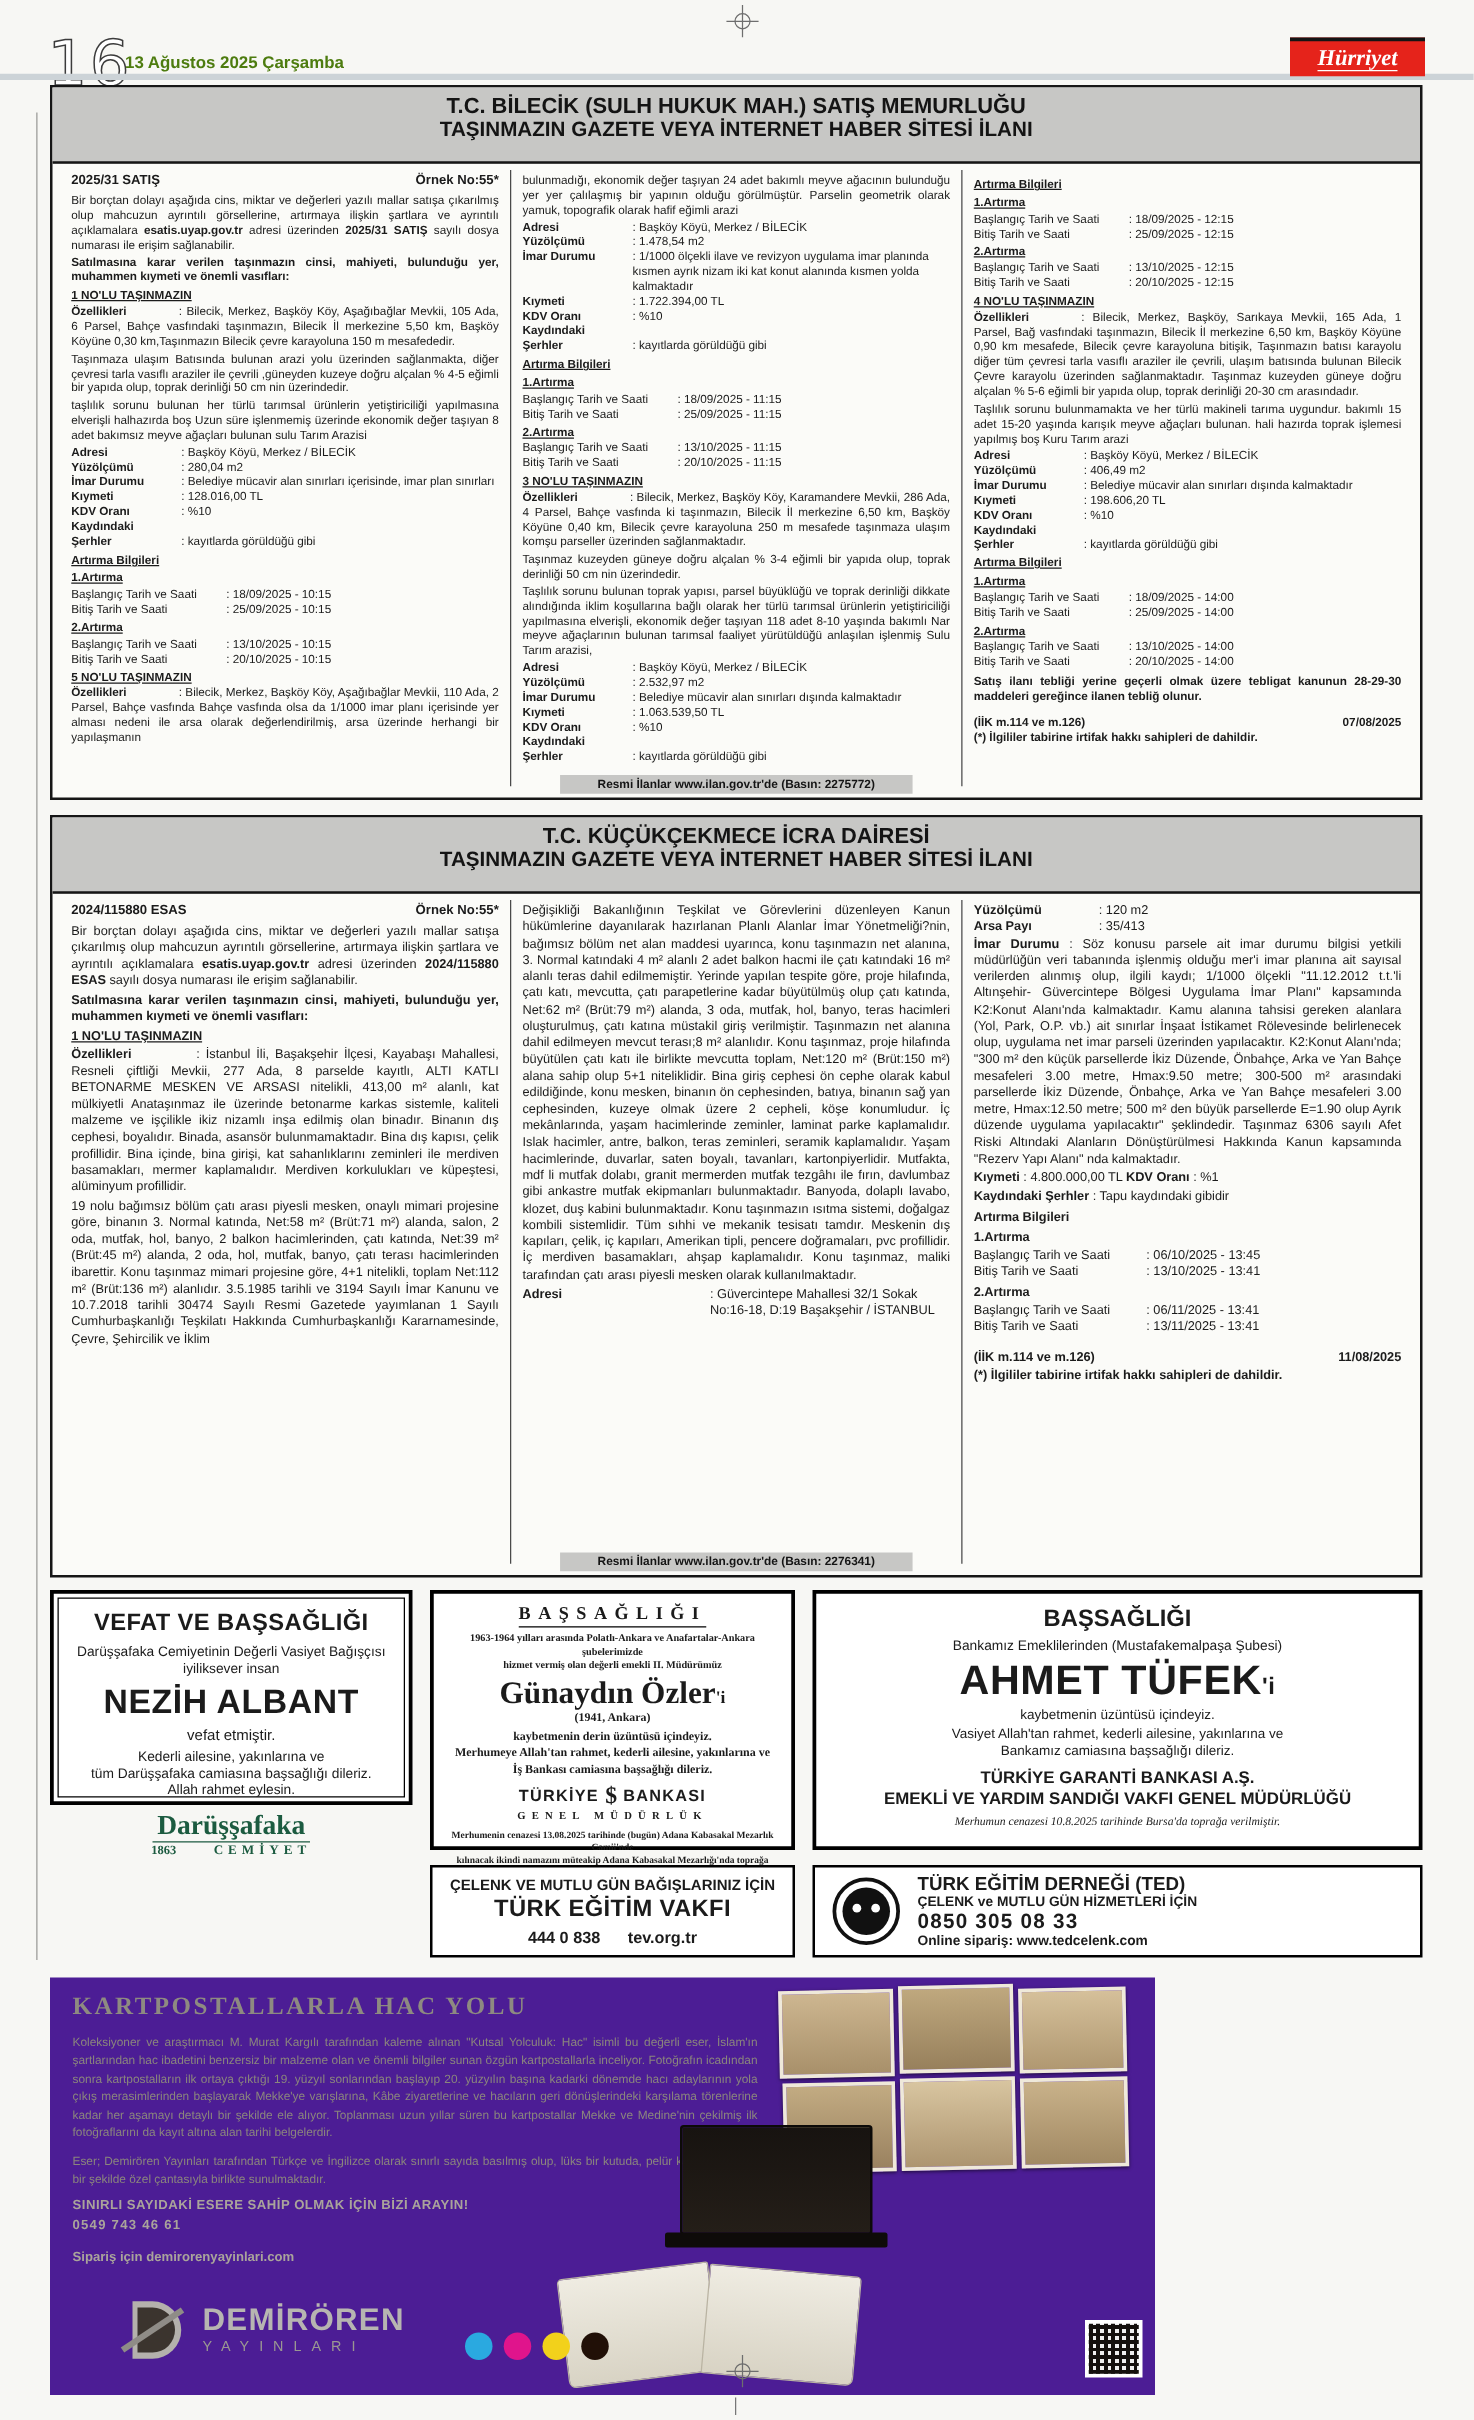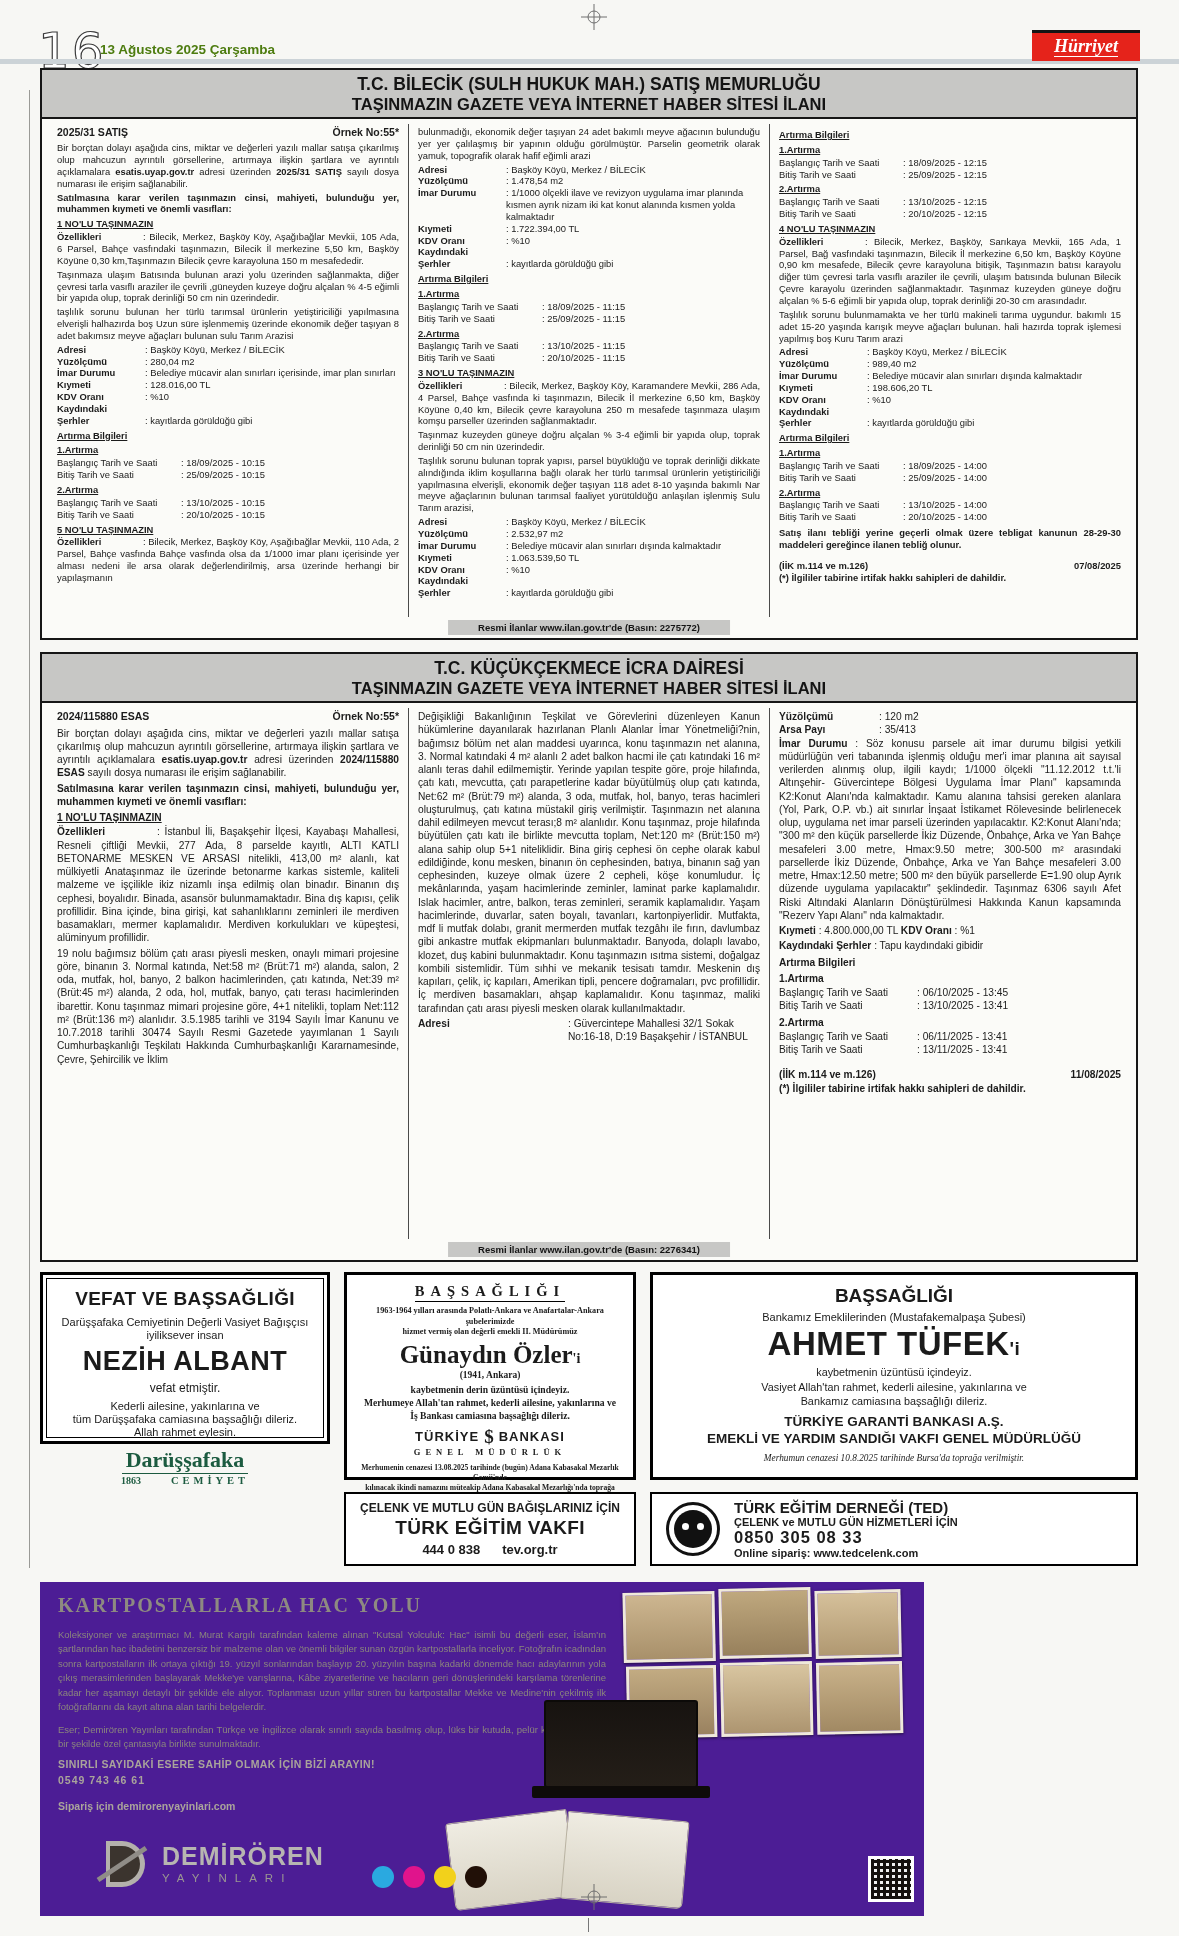--- a/index.html
+++ b/index.html
@@ -14,21 +14,21 @@
   
   .cross{position:absolute;width:26px;height:26px}
   .cross svg{display:block}
   #dots{position:absolute;left:372px;top:1866px;display:flex;gap:9px}
   .dot{width:22px;height:22px;border-radius:50%}
   #tick{position:absolute;left:588px;top:1918px;width:1px;height:14px;background:#777}
   
   .notice{position:absolute;left:40px;width:1098px;border:2px solid #161616;background:#fbfbf8;box-sizing:border-box}
   #notice1{top:68px;height:572px}
   #notice2{top:652px;height:610px}
-  .ntitle{background:#c7c7c5;border-bottom:2px solid #161616;text-align:center;padding:4px 0 3px}
+  .ntitle{background:#c7c7c5;border-bottom:2px solid #161616;text-align:center;padding:4px 0 15px}
   .ntitle div{font-weight:bold;color:#141414}
   .t1{font-size:17.5px}
   .t2{font-size:16.5px}
   .ncols{display:flex;align-items:stretch;padding:5px 6px 0;box-sizing:border-box}
   #notice1 .ncols{height:498px}
   #notice2 .ncols{height:536px}
   .ncol{flex:1 1 0;padding:2px 9px 0;overflow:hidden;text-align:justify}
   #notice1 .ncol{font-size:9.4px;line-height:1.26}
   #notice2 .ncol{font-size:10.2px;line-height:1.3}
   .ncol+.ncol{border-left:1px solid #4a4a4a}
@@ -314,21 +314,21 @@
         </div>
       <div class="h">4 NO'LU TAŞINMAZIN</div>
       <p class="p oz"><b>Özellikleri</b><span>:  Bilecik,  Merkez,  Başköy,  Sarıkaya Mevkii, 165 Ada, 1 Parsel,  Bağ vasfındaki taşınmazın, Bilecik İl merkezine 6,50 km, Başköy Köyüne 0,90 km mesafede, Bilecik çevre karayoluna bitişik, Taşınmazın batısı karayolu diğer tüm çevresi tarla vasıflı araziler ile çevrili, ulaşım batısında bulunan Bilecik Çevre karayolu üzerinden sağlanmaktadır. Taşınmaz kuzeyden güneye doğru alçalan % 5-6 eğimli bir yapıda olup, toprak derinliği 20-30 cm arasındadır.</span></p>
       <p class="p">Taşlılık sorunu bulunmamakta ve her türlü makineli tarıma uygundur. bakımlı 15 adet 15-20 yaşında karışık meyve ağaçları bulunan. hali hazırda toprak işlemesi yapılmış boş Kuru Tarım arazi</p>
       <div class="kv">
           <b>Adresi</b>
           <span>: Başköy Köyü, Merkez / BİLECİK</span>
         </div>
       <div class="kv">
           <b>Yüzölçümü</b>
-          <span>: 989,40 m2</span>
+          <span>: 406,49 m2</span>
         </div>
       <div class="kv">
           <b>İmar Durumu</b>
           <span>: Belediye mücavir alan sınırları dışında kalmaktadır</span>
         </div>
       <div class="kv">
           <b>Kıymeti</b>
           <span>: 198.606,20 TL</span>
         </div>
       <div class="kv">

